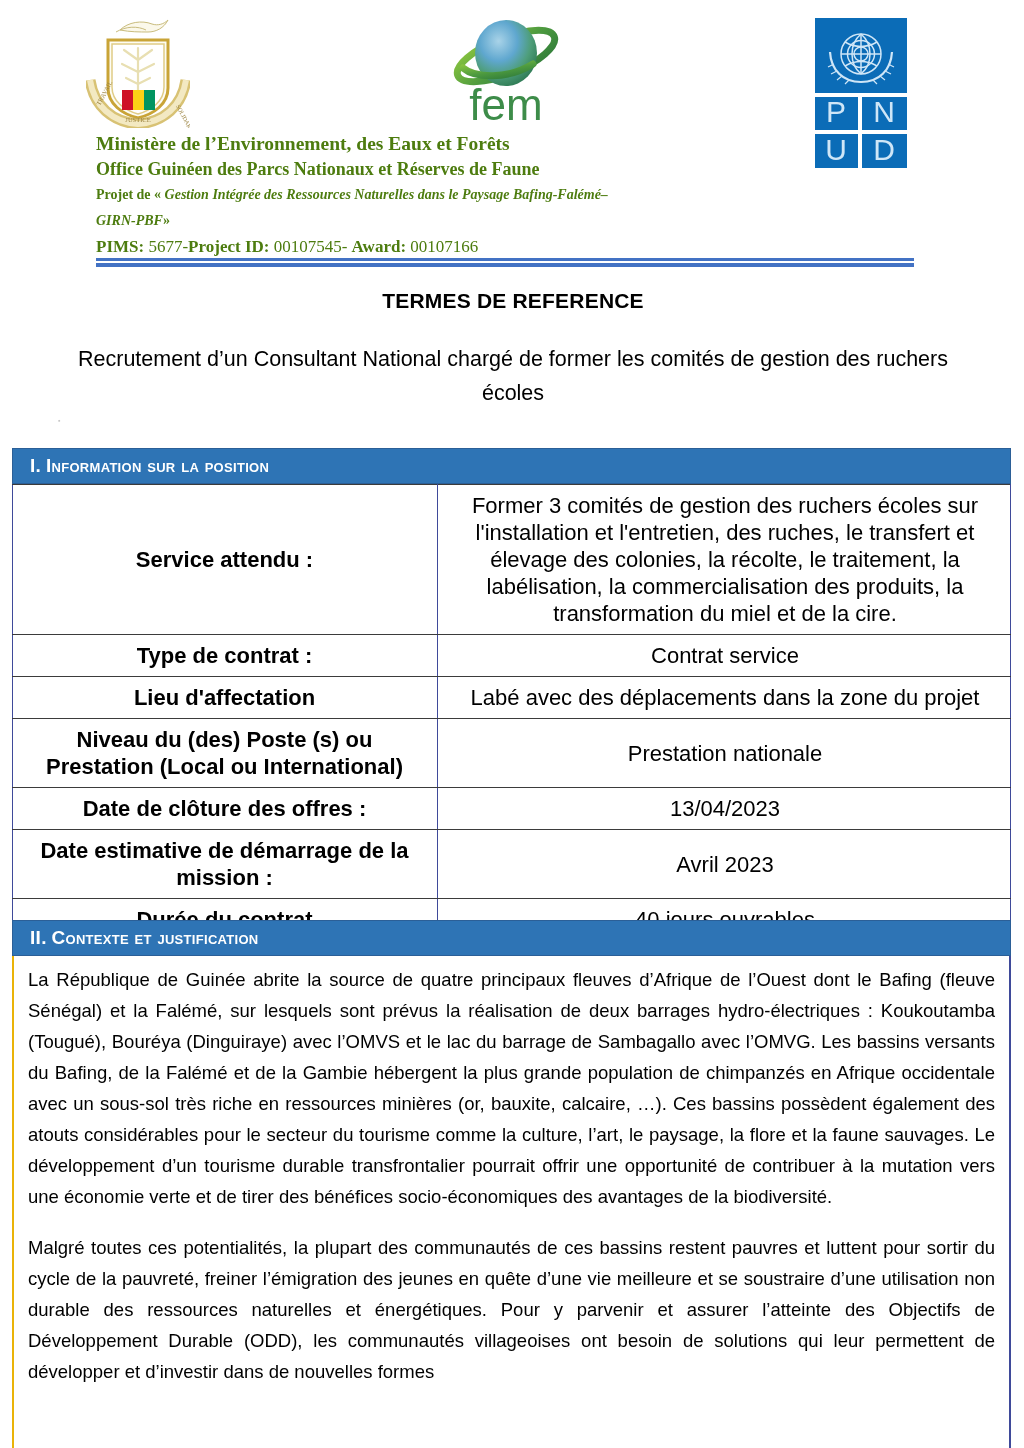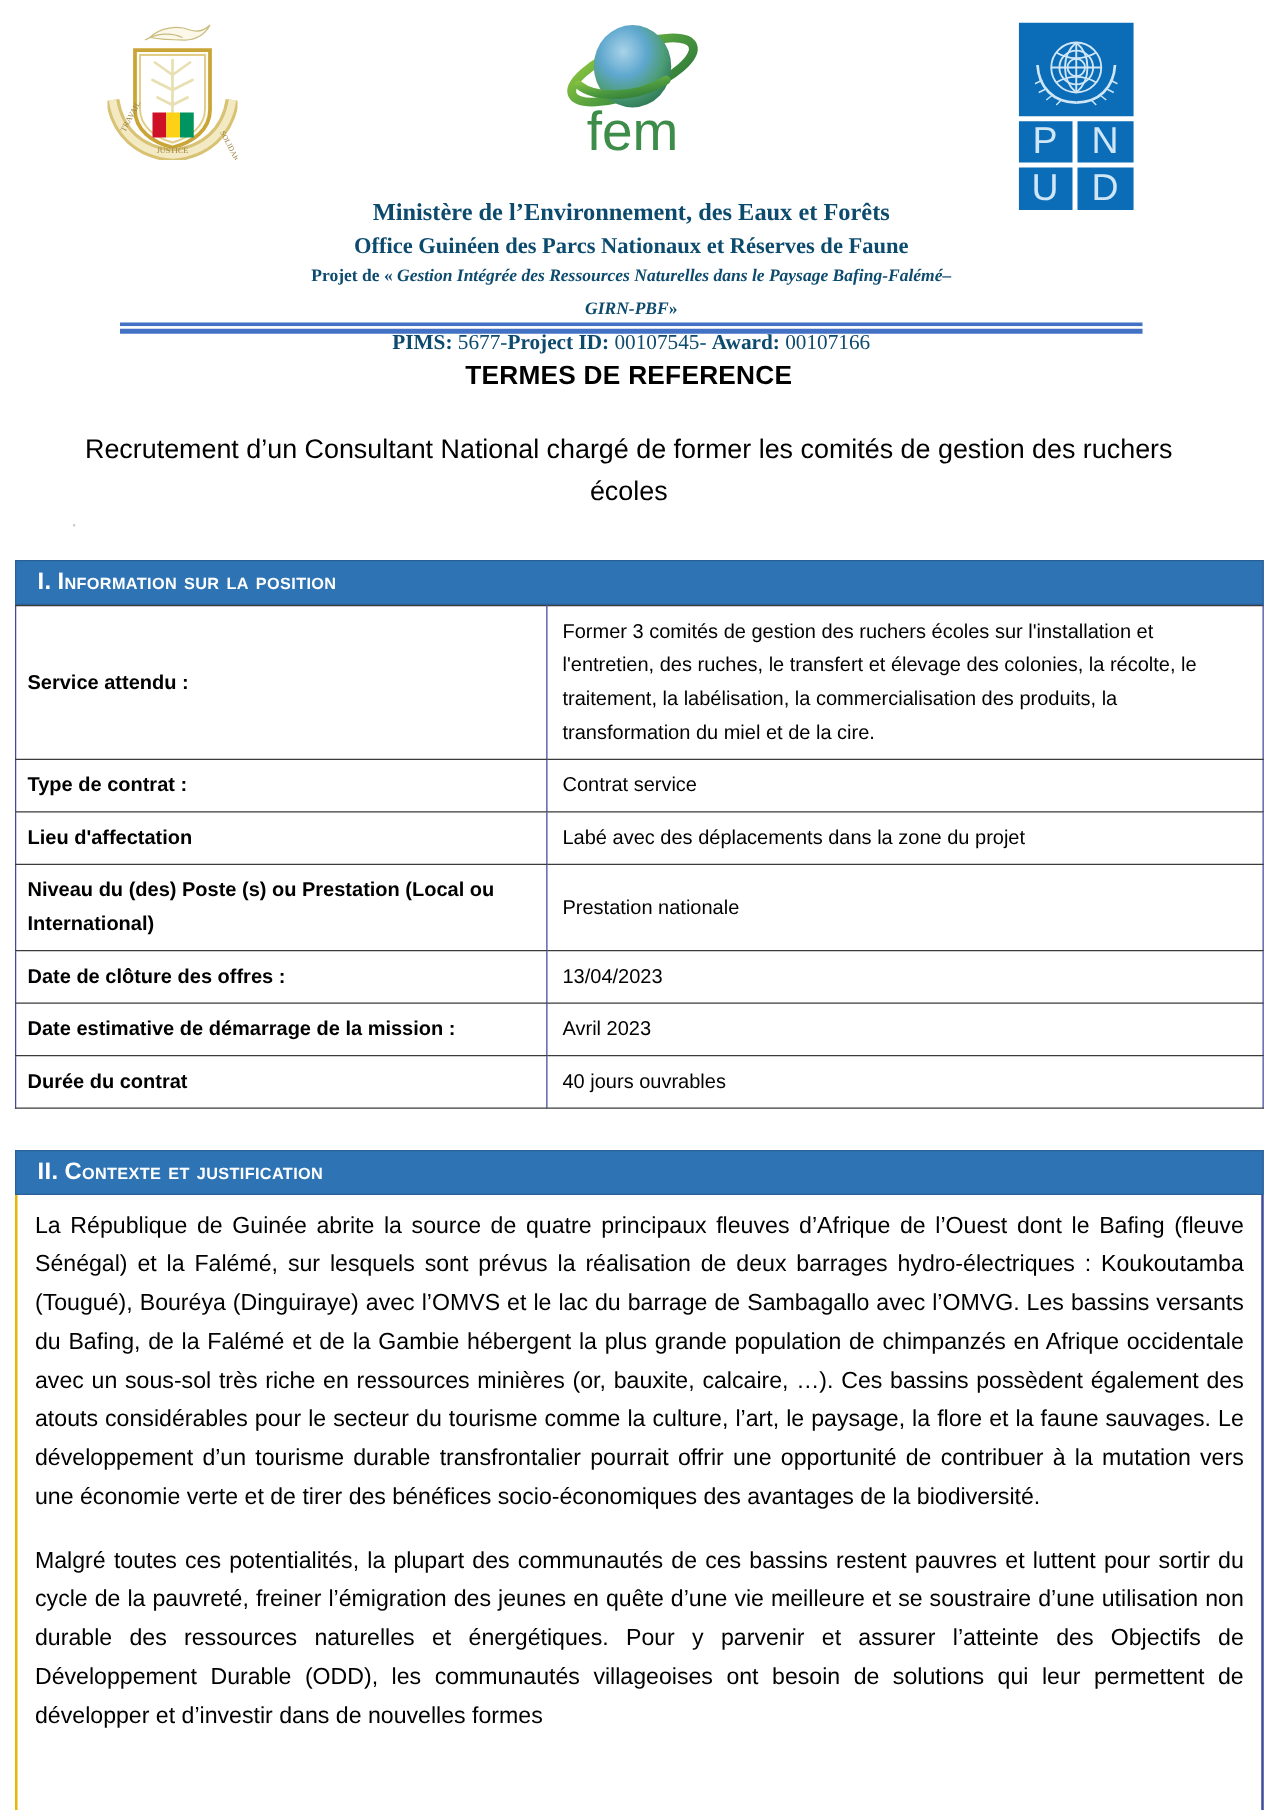--- a/index.html
+++ b/index.html
@@ -34,46 +34,45 @@
     position: absolute;
     left: 815px; top: 18px;
     width: 92px; height: 150px;
   }
 
   
   .masthead {
     position: absolute;
     left: 96px; top: 131px;
     width: 818px;
-    text-align: center;
+    text-align: left;
     font-family: "Liberation Serif", serif;
     font-weight: bold;
-    color: #0c4a6e;
-    margin-top: 27px;
+    color: #4d7c0f;
   }
   .mh-line1 { font-size: 19.5px; line-height: 26px; }
   .mh-line2 { font-size: 18px; line-height: 25px; }
   .mh-line3 { font-size: 14px; line-height: 26px; }
   .mh-line3 .ital { font-style: italic; }
   .mh-line4 { font-size: 17px; line-height: 25px; font-weight: bold; }
   .mh-line4 .reg { font-weight: normal; }
 
   .rule-wrap {
     position: absolute;
     left: 96px; top: 258px;
     width: 818px;
   }
   .rule-a { height: 3px; background: #4372C4; }
   .rule-b { height: 2px; background: #ffffff; }
   .rule-c { height: 4px; background: #4372C4; }
 
   
   .title-block {
     position: absolute;
-    left: 48px; top: 286px;
+    left: 58px; top: 286px;
     width: 910px;
     text-align: center;
   }
   .tor-title {
     font-size: 21px;
     font-weight: bold;
     letter-spacing: 0.2px;
     line-height: 30px;
     margin-bottom: 26px;
   }
@@ -123,23 +122,24 @@
     left: 12px; top: 484px;
     width: 999px;
     border-collapse: collapse;
     table-layout: fixed;
   }
   .info-table td {
     border: 1px solid #3b3b3b;
     border-left-color: #3f4a9a;
     border-right-color: #3f4a9a;
     vertical-align: middle;
-    font-size: 16px;
+    font-size: 22px;
     line-height: 27px;
     padding: 7px 10px 7px 10px;
+    text-align: center;
   }
   .info-table td.label {
     width: 425px;
     font-weight: bold;
     border-right: 1.5px solid #3f4a9a;
     padding-left: 9px;
   }
   .info-table td.value {
     font-weight: normal;
     padding-left: 12px;

